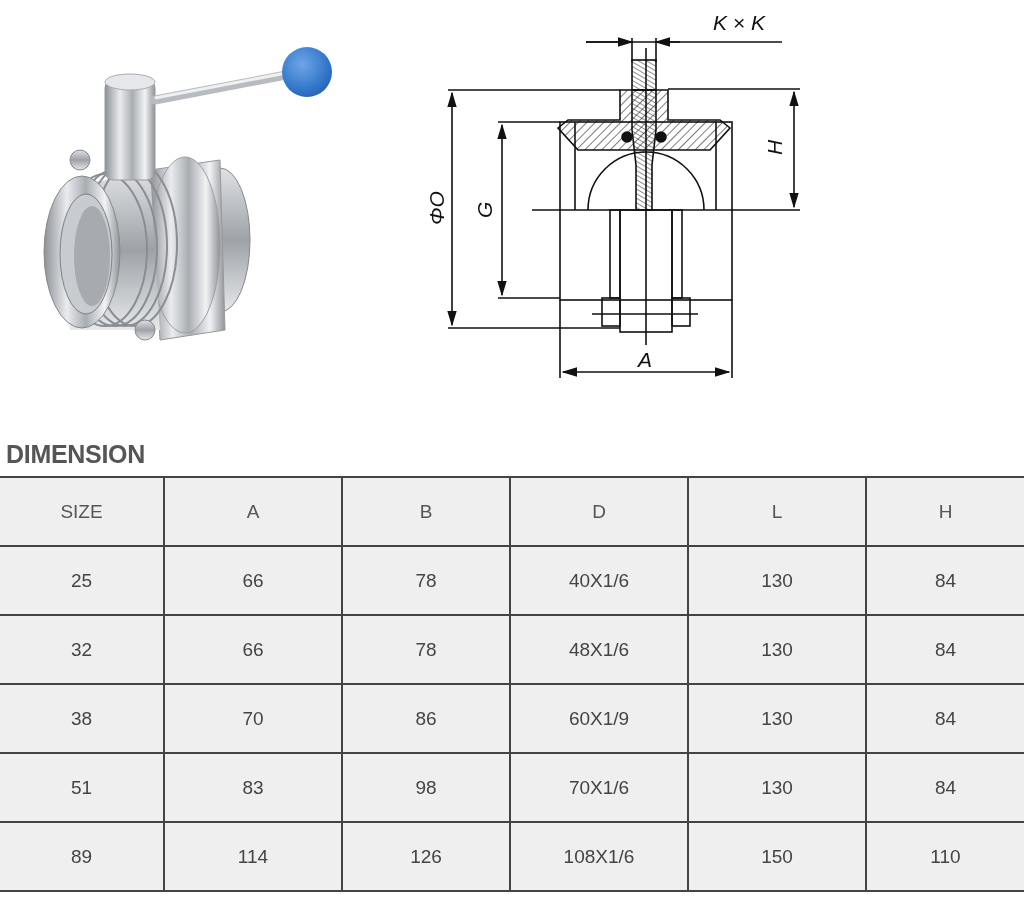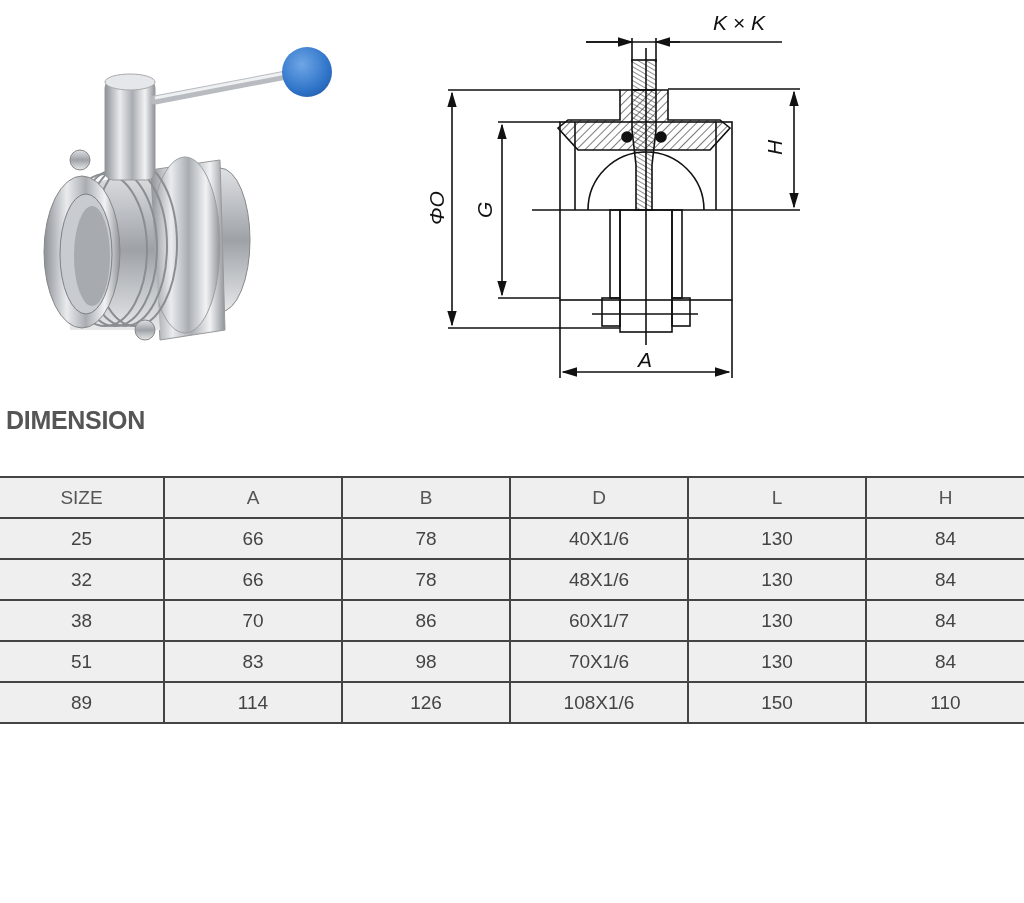--- a/index.html
+++ b/index.html
@@ -1,27 +1,27 @@
 <!DOCTYPE html>
 <html><head>
   <meta charset="utf-8">
   <style>
     html, body { margin: 0; padding: 0; background: #ffffff; }
     body { width: 1024px; height: 903px; position: relative; overflow: hidden;
            font-family: "Liberation Sans", sans-serif; color: #444; }
     .photo { position: absolute; left: 20px; top: 40px; width: 300px; height: 320px; }
     .drawing { position: absolute; left: 420px; top: 0px; width: 400px; height: 390px; font-style: italic; }
-    .title { position: absolute; left: 6px; top: 406px; font-size: 25px; font-weight: bold;
+    .title { position: absolute; left: 6px; top: 440px; font-size: 25px; font-weight: bold;
              color: #555; letter-spacing: -0.3px; }
     table.dims { position: absolute; left: 0; top: 476px; width: 1024px;
                  border-collapse: collapse; table-layout: fixed; }
     table.dims td, table.dims th {
       background: #efefef; border: 2px solid #444; border-left: 2px solid #444;
       text-align: center; font-size: 19px; font-weight: normal; color: #444;
-      height: 39px; padding: 0;
+      height: 39px; padding: 14px;
     }
     table.dims tr td:first-child, table.dims tr th:first-child { border-left: none; }
     table.dims tr td:last-child, table.dims tr th:last-child { border-right: none; }
     table.dims th { color: #555; }
     .lbl { font-family: "Liberation Sans", sans-serif; font-size: 21px; fill: #111; }
   </style>
 </head>
 <body>
 
 <div class="photo">
@@ -185,21 +185,21 @@
       <td>66</td>
       <td>78</td>
       <td>48X1/6</td>
       <td>130</td>
       <td>84</td>
     </tr>
     <tr>
       <td>38</td>
       <td>70</td>
       <td>86</td>
-      <td>60X1/7</td>
+      <td>60X1/9</td>
       <td>130</td>
       <td>84</td>
     </tr>
     <tr>
       <td>51</td>
       <td>83</td>
       <td>98</td>
       <td>70X1/6</td>
       <td>130</td>
       <td>84</td>

